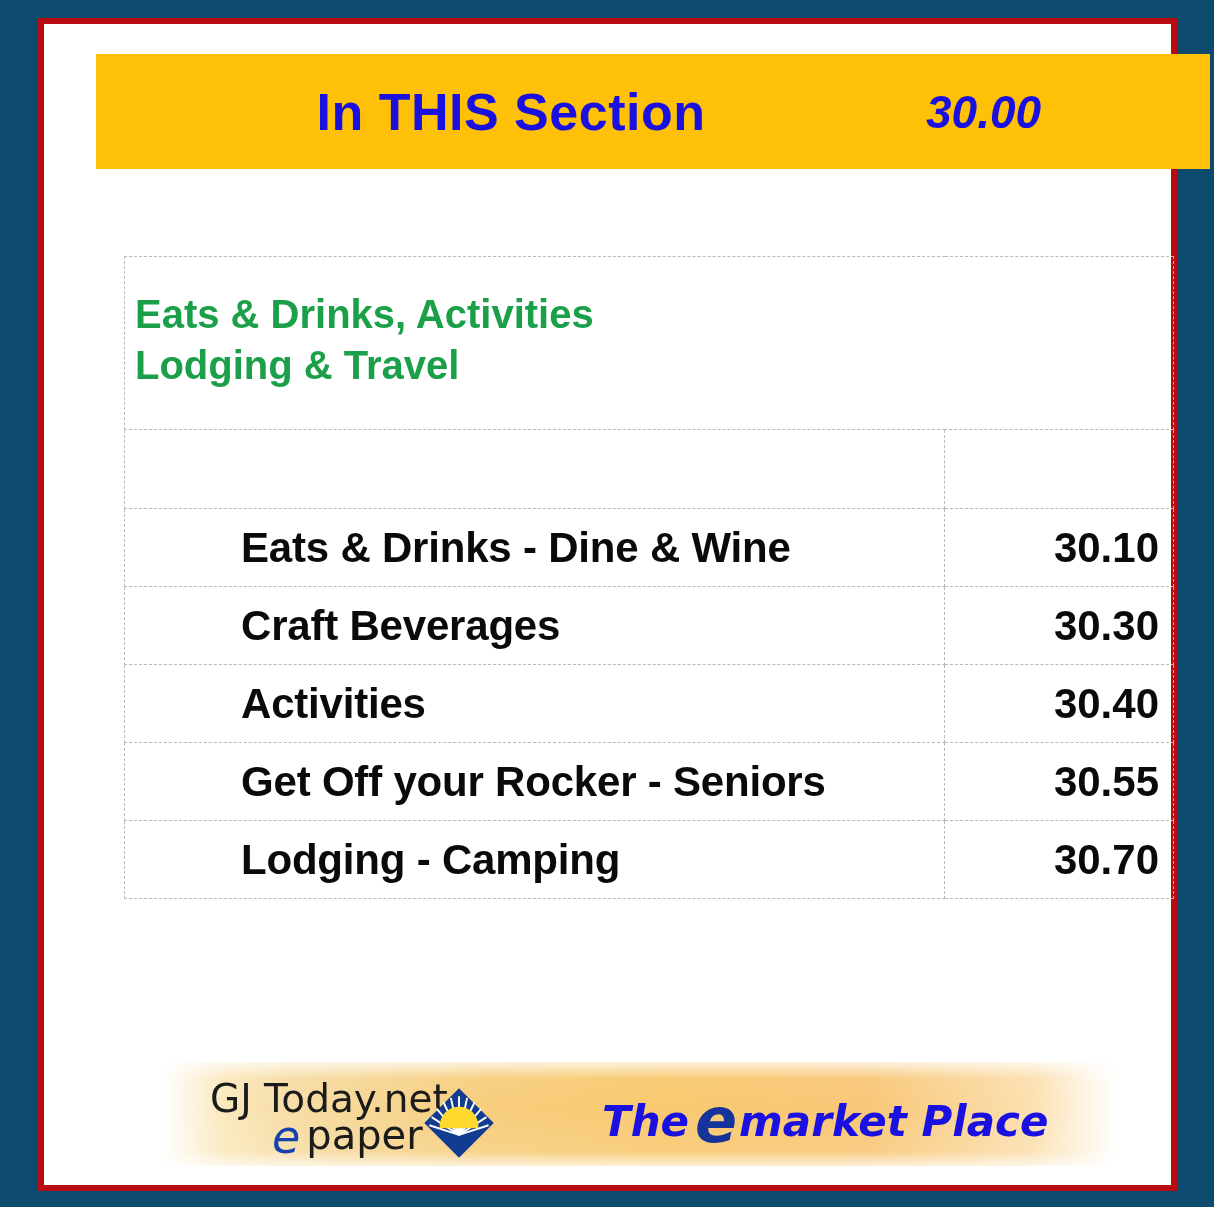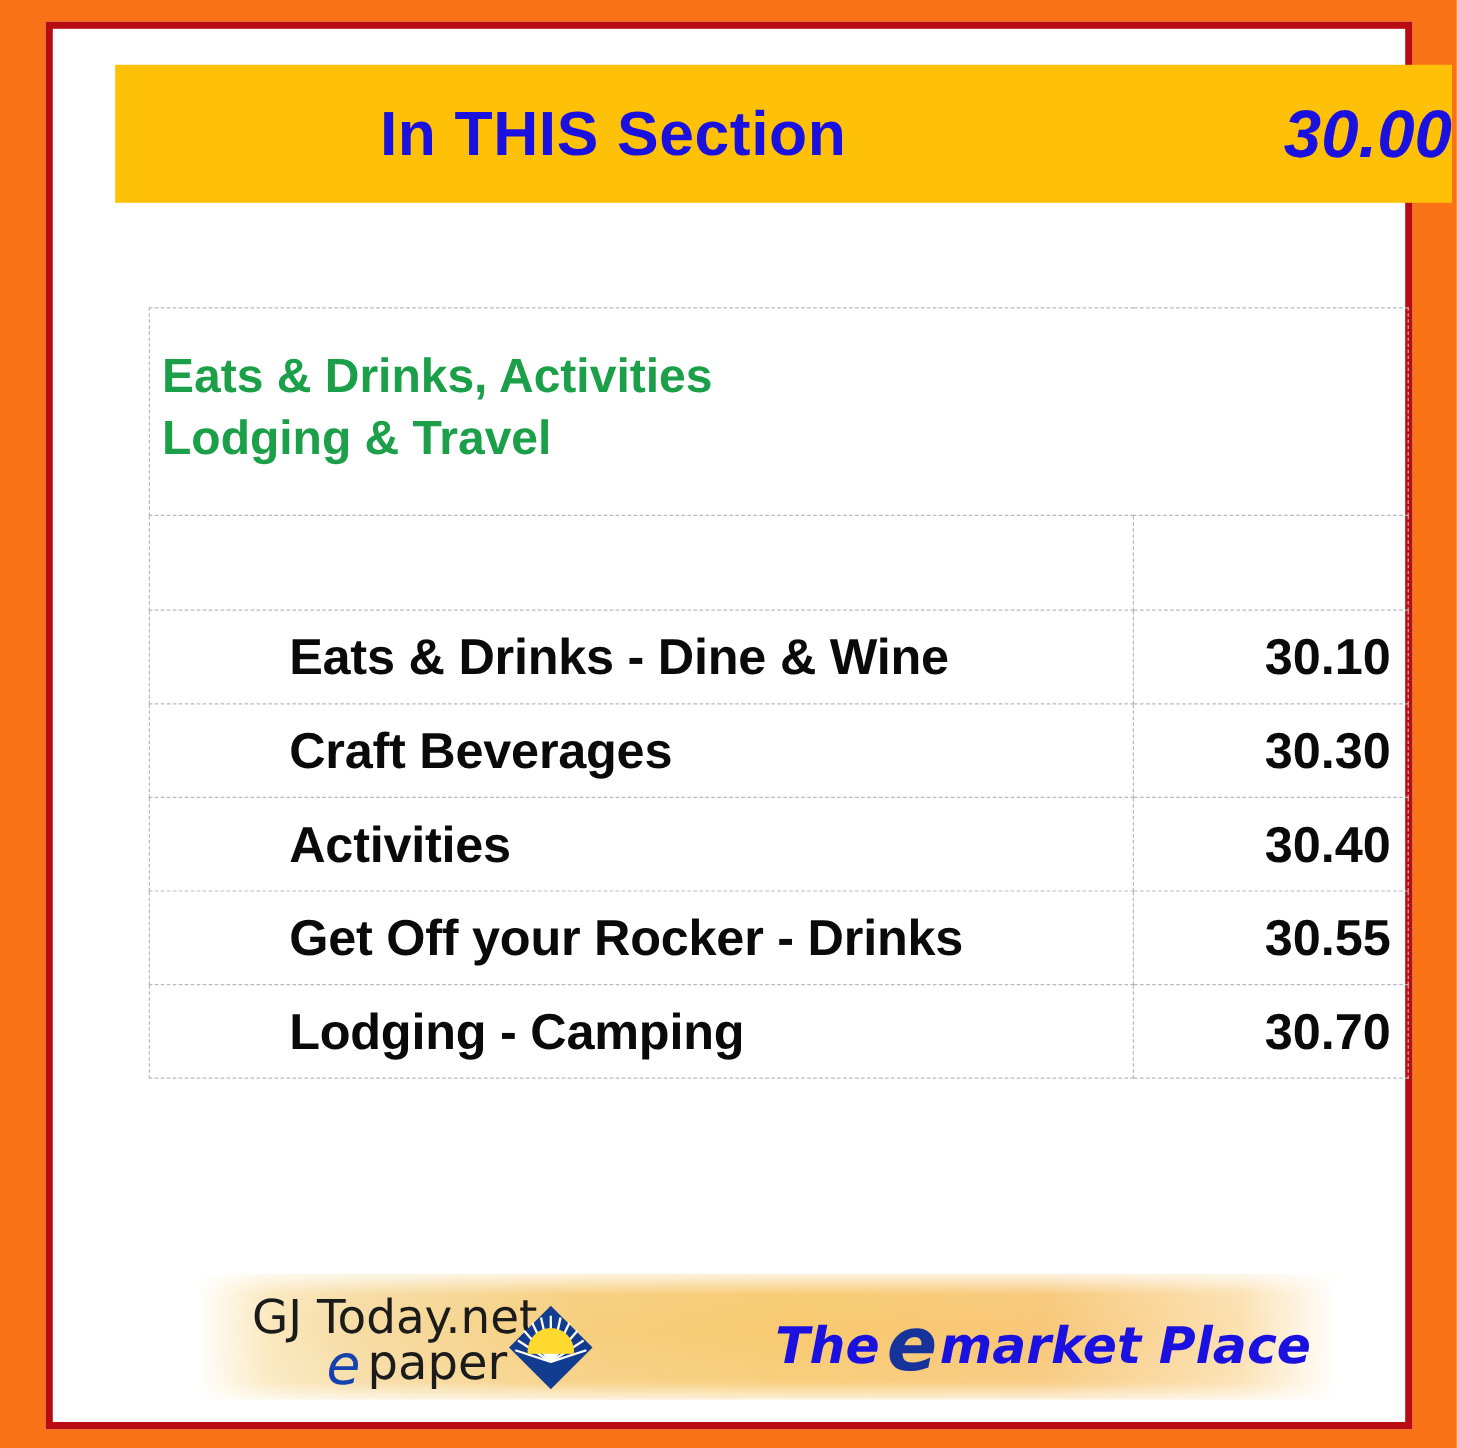--- a/index.html
+++ b/index.html
@@ -13,21 +13,21 @@
     font-family: "Liberation Sans", sans-serif;
     overflow: hidden;
   }
 
   
   .page {
     position: absolute;
     left: 0; top: 0;
     width: 1214px;
     height: 1207px;
-    background: #f97316;
+    background: #0c4a6e;
   }
   .card {
     position: absolute;
     left: 38px;
     top: 18px;
     width: 1139px;
     height: 1173px;
     border: 6px solid #B80C12;
     box-sizing: border-box;
     background: #ffffff;
@@ -51,25 +51,25 @@
     text-align: center;
     color: #1A10E0;
     font-weight: bold;
     font-size: 52px;
     letter-spacing: 0.5px;
     line-height: 1;
     white-space: nowrap;
   }
   .header-code {
     flex: 1 1 auto;
-    text-align: right;
+    text-align: left;
     color: #1A10E0;
     font-weight: bold;
     font-style: italic;
-    font-size: 56px;
+    font-size: 46px;
     line-height: 1;
     white-space: nowrap;
   }
 
   
   .listing {
     position: absolute;
     left: 80px;
     top: 232px;
     width: 1049px;
@@ -198,21 +198,20 @@
     position: absolute;
     left: 470px;
     top: 22px;
     z-index: 2;
     white-space: nowrap;
     font-style: italic;
     font-weight: bold;
     color: #1A10E0;
     font-size: 42px;
     font-family: "DejaVu Sans", sans-serif;
-    margin-left: 44px;
   }
   .em-e {
     font-size: 62px;
     color: #16329B;
     font-style: italic;
     font-weight: bold;
     vertical-align: -6px;
     margin: 0 1px 0 6px;
   }
   .em-tail { margin-left: 1px; }
@@ -252,21 +251,21 @@
         </tr>
         <tr>
           <td class="row-name">Craft Beverages</td>
           <td class="row-code">30.30</td>
         </tr>
         <tr>
           <td class="row-name">Activities</td>
           <td class="row-code">30.40</td>
         </tr>
         <tr>
-          <td class="row-name">Get Off your Rocker - Drinks</td>
+          <td class="row-name">Get Off your Rocker - Seniors</td>
           <td class="row-code">30.55</td>
         </tr>
         <tr>
           <td class="row-name">Lodging - Camping</td>
           <td class="row-code">30.70</td>
         </tr>
       </tbody>
     </table>
 
     <div class="footer-banner">

